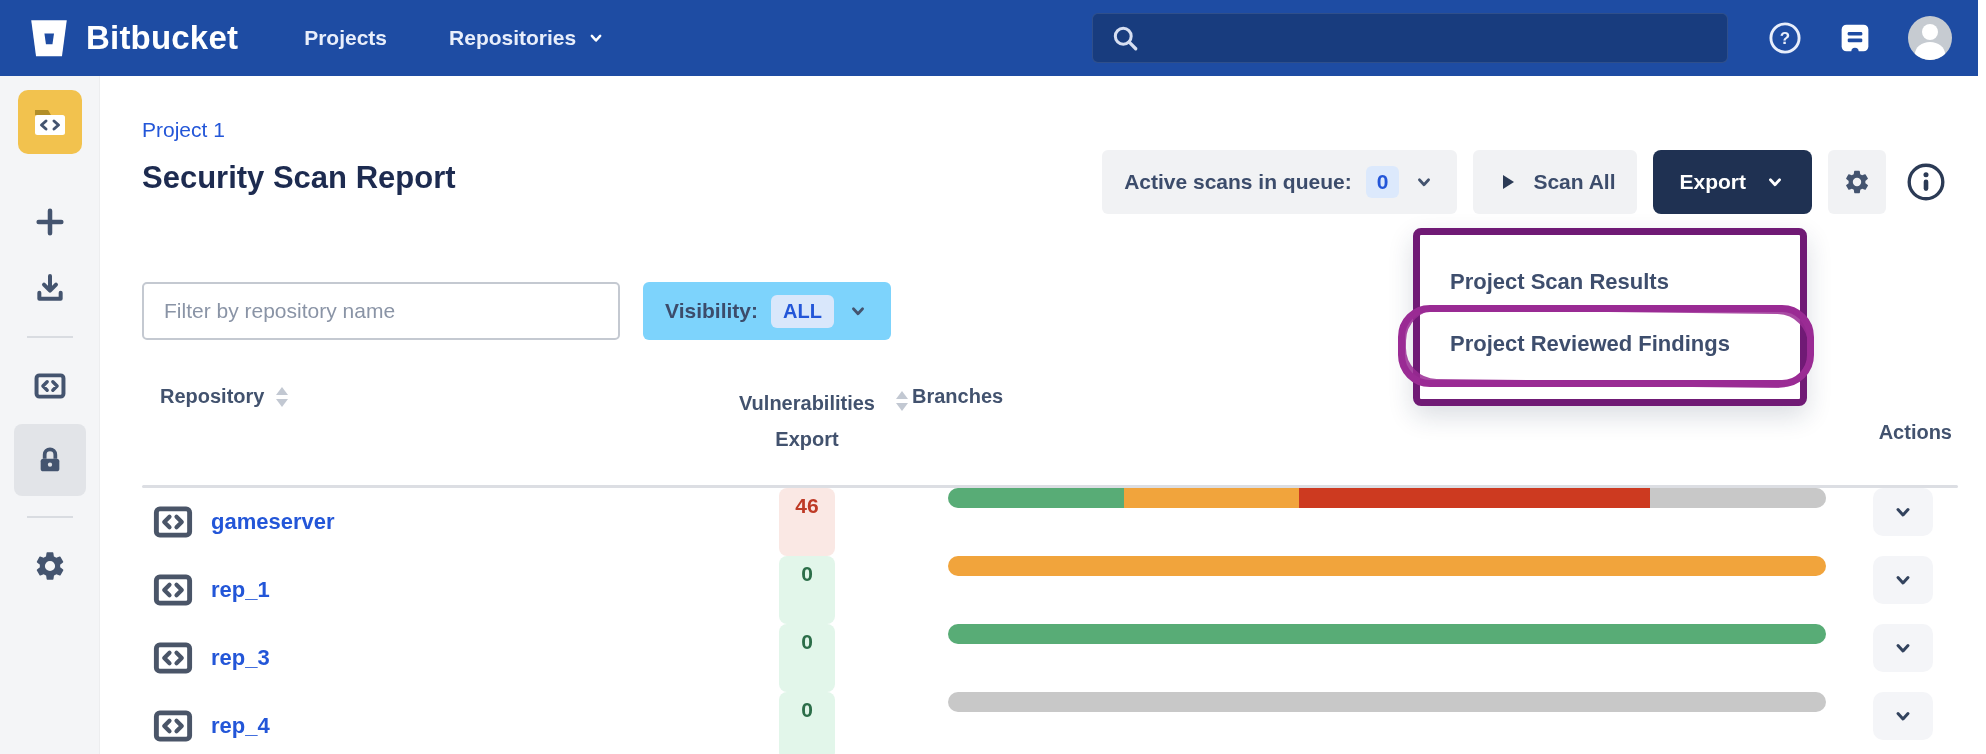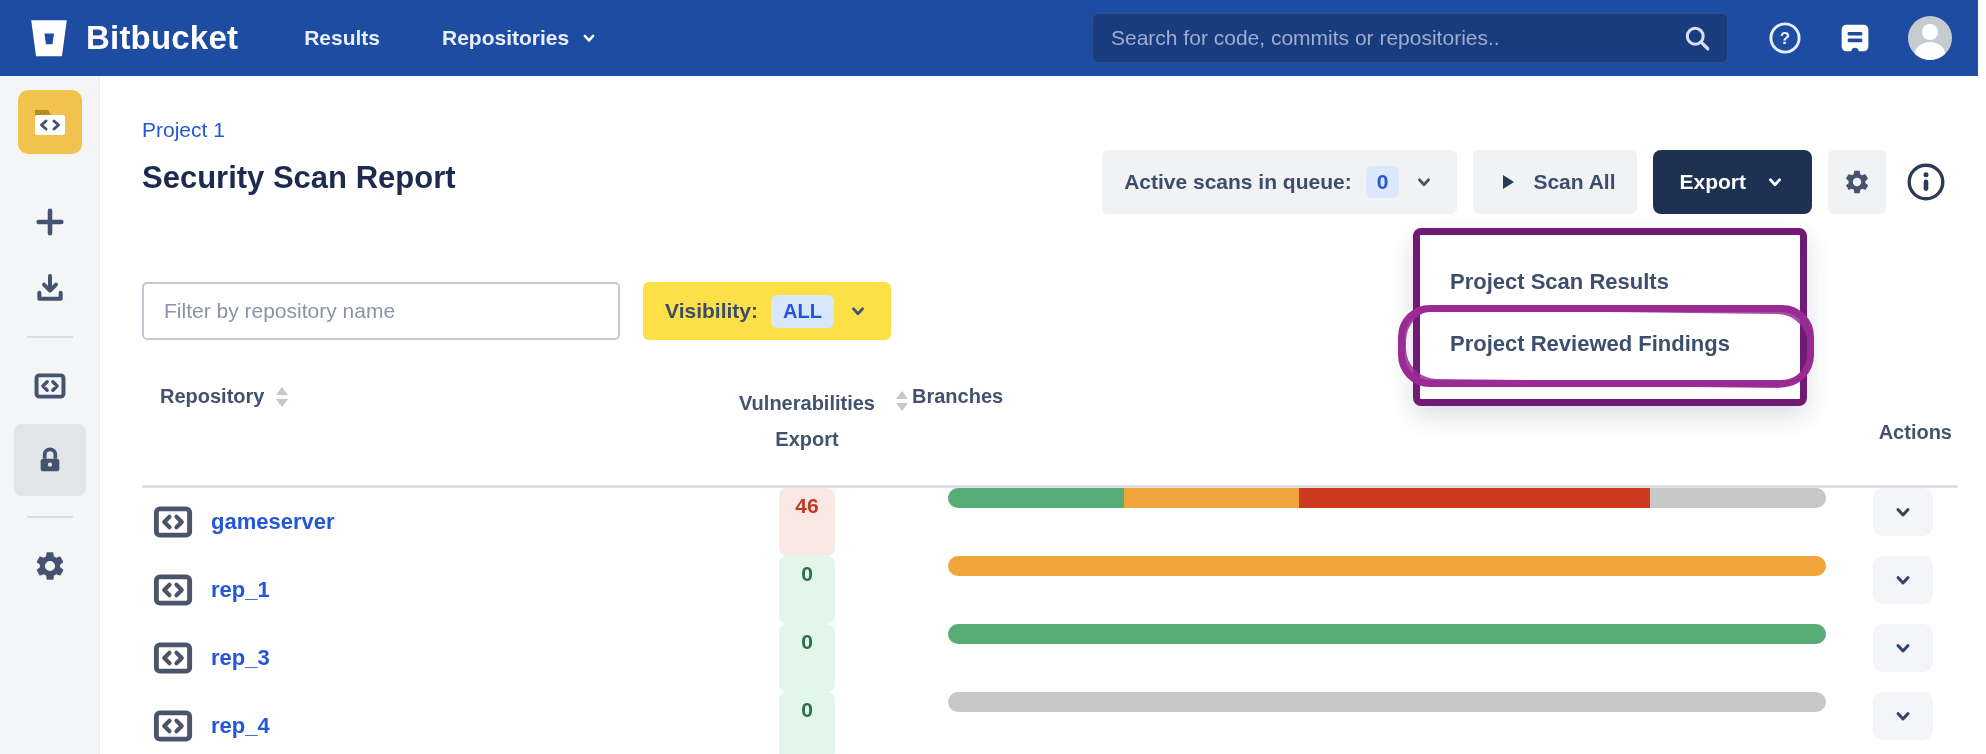--- a/index.html
+++ b/index.html
@@ -100,21 +100,21 @@
 
   
   .filter-row { position: absolute; top: 206px; left: 42px; display: flex; align-items: center; gap: 23px; }
   .filter-input {
     width: 478px; height: 58px; border: 2px solid #C4C9D1; border-radius: 5px;
     font-family: "Liberation Sans", sans-serif; font-size: 21px; color: #2B3A55;
     padding: 0 20px; outline: none; background: #fff;
   }
   .filter-input::placeholder { color: #8A94A6; opacity: 1; }
   .visibility-box {
-    height: 58px; background: #fde047; border-radius: 6px; cursor: pointer;
+    height: 58px; background: #7dd3fc; border-radius: 6px; cursor: pointer;
     display: flex; align-items: center; padding: 0 22px; gap: 13px;
   }
   .vis-pill { font-size: 20px; font-weight: 800; color: #2356D8; background: #D9E7FB; border-radius: 6px; padding: 5px 12px; }
 
   
   .table { position: absolute; top: 309px; left: 42px; right: 28px; }
   .thead { display: flex; align-items: flex-start; }
   .th { font-size: 20px; font-weight: 700; color: #42526E; }
   .col-repo { flex: 0 0 560px; padding-left: 18px; display: flex; align-items: center; }
   .col-vuln { flex: 0 0 210px; text-align: center; position: relative; }
@@ -212,30 +212,29 @@
 <div class="screen">
 
   <header class="topbar">
     <div class="brand">
       <svg width="46" height="46">
           <use href="#i-bucket"></use>
         </svg>
       <span class="brand-name">Bitbucket</span>
     </div>
     <nav class="topnav">
-      <span class="topnav-item">Results</span>
+      <span class="topnav-item">Projects</span>
       <span class="topnav-item">
         <span>Repositories</span>
         <svg width="20" height="20" class="chev-white">
             <use href="#i-chevron"></use>
           </svg>
       </span>
     </nav>
     <div class="searchbox">
-      <input type="text" placeholder="Search for code, commits or repositories.." style="">
       <svg width="28" height="28" style="color:#D6DFF2">
           <use href="#i-search"></use>
         </svg>
     </div>
     <div class="topbar-right">
       <svg width="34" height="34" style="color:#E8EEFB">
           <use href="#i-help"></use>
         </svg>
       <svg width="34" height="34">
           <use href="#i-feedback"></use>

